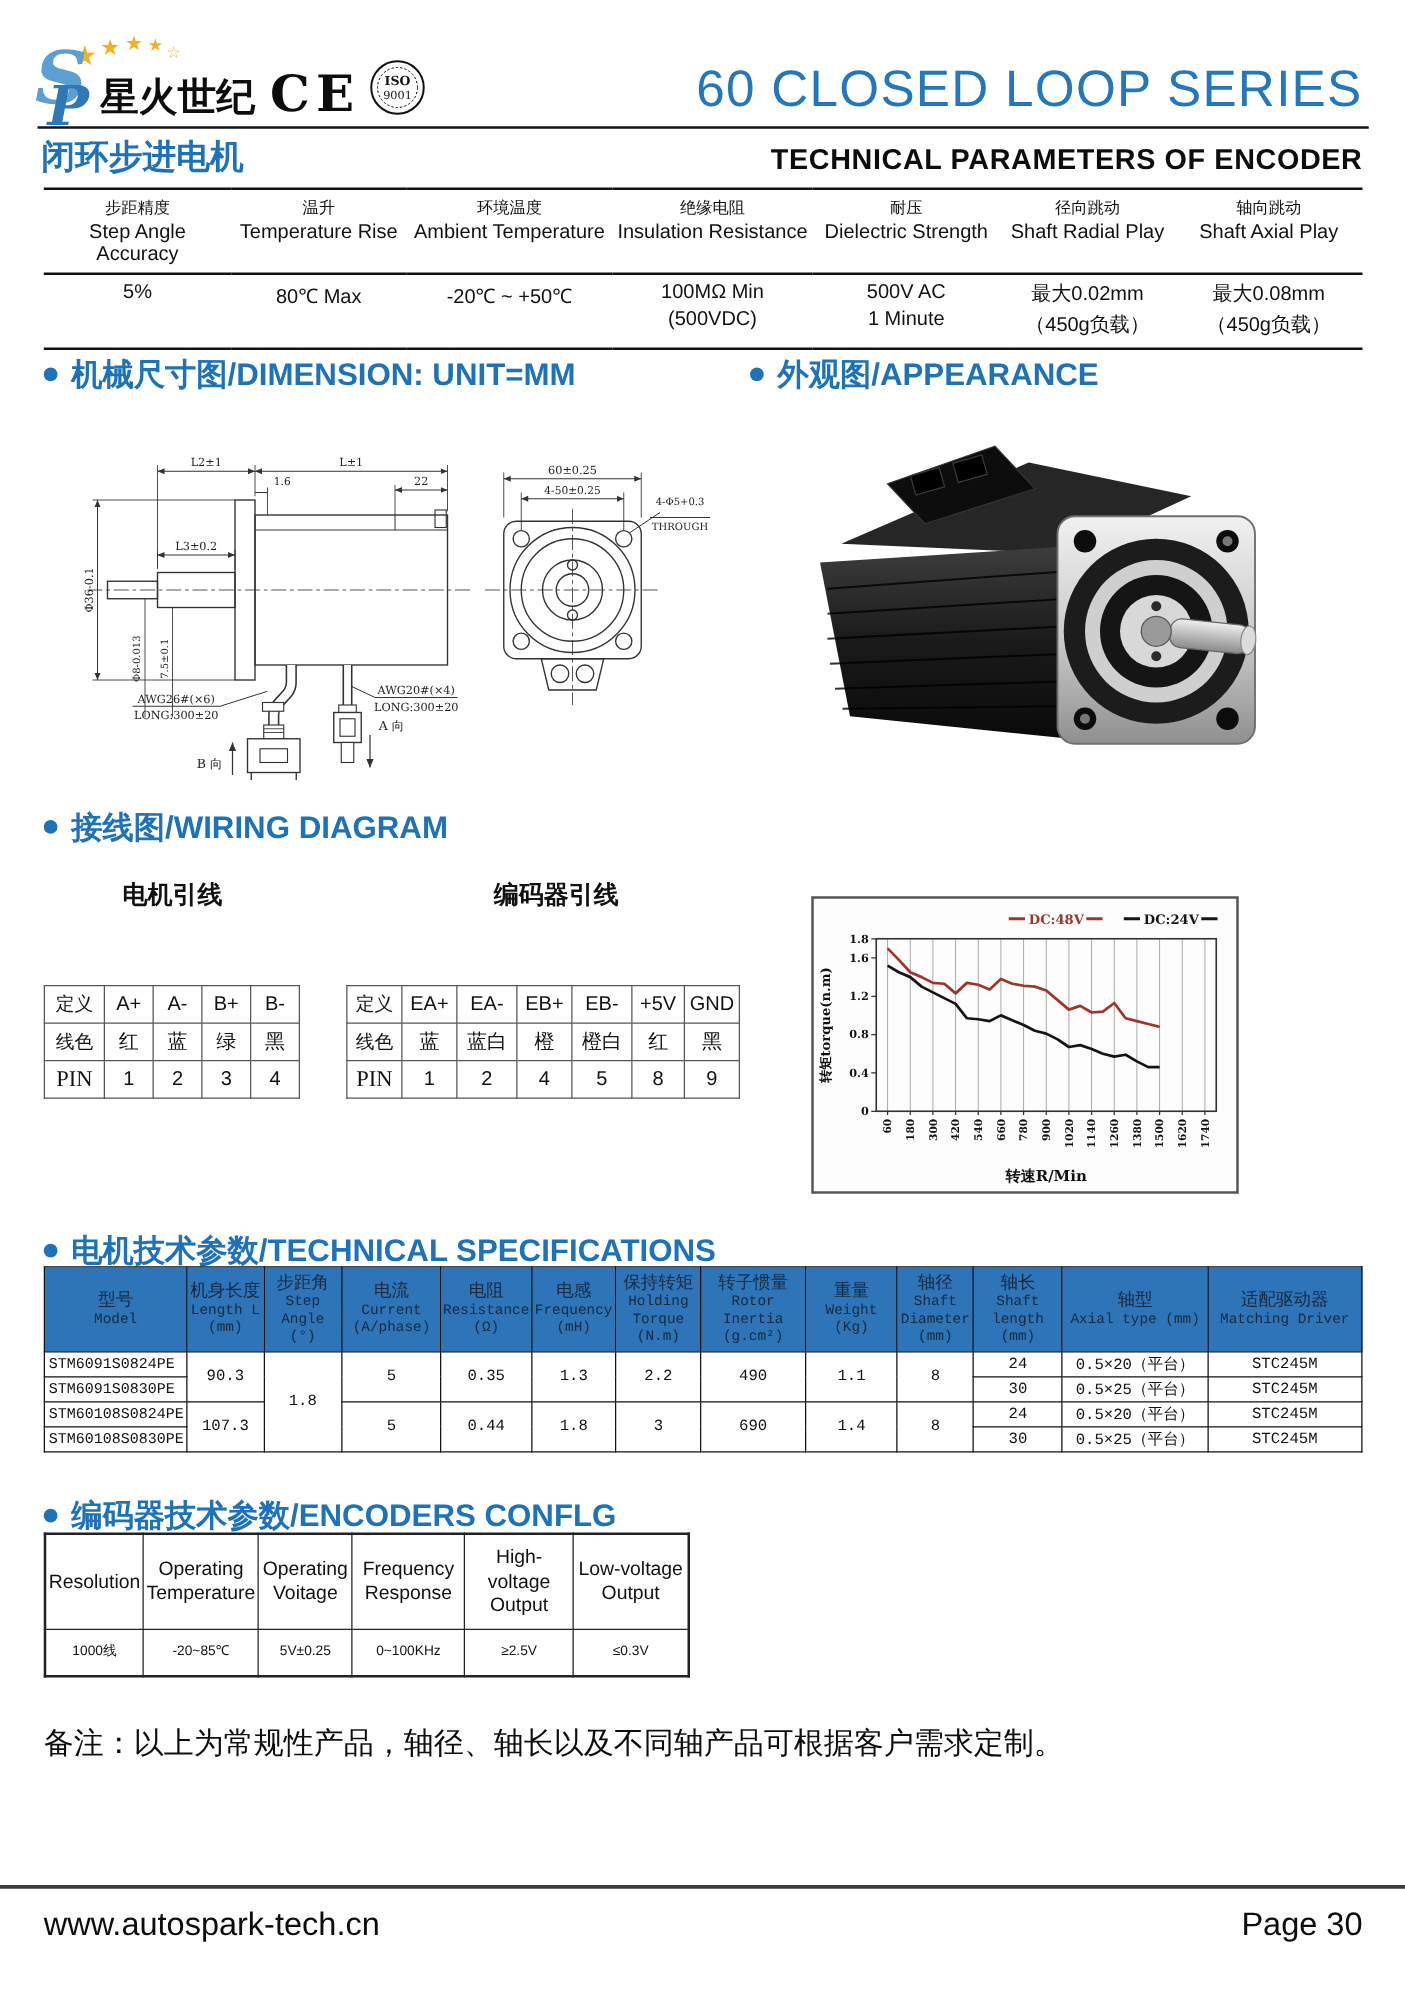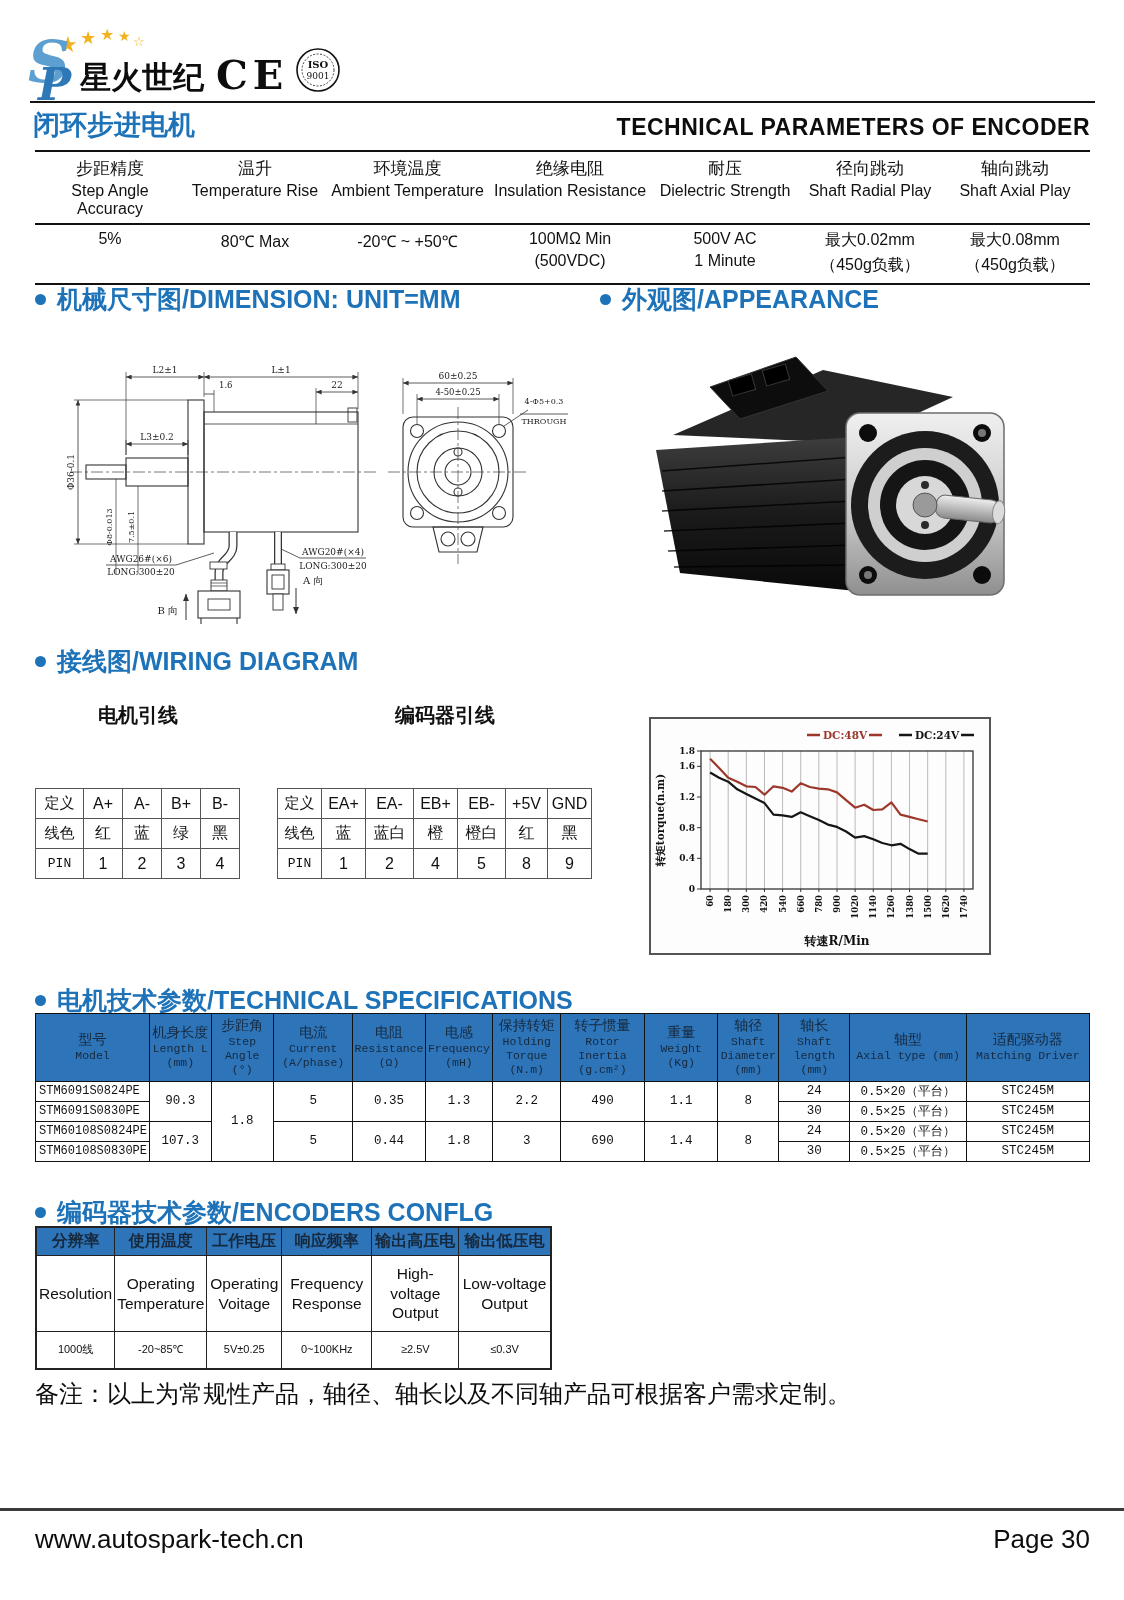--- a/index.html
+++ b/index.html
@@ -6,33 +6,33 @@
   #page{position:relative;width:1124px;height:1600px;background:#fff;overflow:hidden;}
   .abs{position:absolute;}
   
   .main-title{font-size:41px;font-weight:400;color:#2277bd;letter-spacing:1px;white-space:nowrap;}
   .hr1{background:#151515;height:2px;}
   .sub-cn{font-size:27px;font-weight:700;color:#1e73b8;}
   .sub-en{font-size:23px;font-weight:700;color:#0d0d0d;letter-spacing:.5px;}
   
   table.enc-params{width:1055px;border-collapse:collapse;text-align:center;border-top:2px solid #111;border-bottom:2px solid #111;}
   table.enc-params td{padding:1px 2px;vertical-align:top;}
-  tr.cnrow td{font-size:17px;padding-top:5px;}
+  tr.cnrow td{font-size:13px;padding-top:5px;}
   tr.enrow td{font-size:16px;border-bottom:2px solid #111;padding-bottom:5px;}
   tr.valrow td{font-size:16px;padding-top:5px;padding-bottom:7px;}
   .v2{margin-top:4px;}
   
   .section{display:flex;align-items:center;gap:11px;font-size:25px;font-weight:700;color:#1e73b8;white-space:nowrap;}
   .dot{width:11px;height:11px;border-radius:50%;background:#1e73b8;flex:0 0 auto;}
   
   .wire-title{font-size:20px;font-weight:700;color:#111;}
   table.wire{border-collapse:collapse;}
   table.wire td{border:1.6px solid #555;text-align:center;font-size:16px;height:29px;padding:0 2px;}
   table.wire td.lbl{font-size:15px;}
-  table.wire td.mono{font-family:Liberation Mono, monospace;font-size:13px;}
+  table.wire td.mono{font-family:Liberation Serif, serif;font-size:18px;}
   
   .chart-box{border:2px solid #555;background:#fdfdfd;}
   
   table.spec{border-collapse:collapse;width:1055px;border:1.5px solid #111;}
   table.spec th{background:#2e74b8;color:#16293f;border:1px solid #111;font-weight:400;font-size:14px;padding:3px 1px;vertical-align:middle;line-height:1.25;}
   table.spec th .he{font-family:"Liberation Mono",monospace;font-size:11.5px;font-weight:400;}
   table.spec td{border:1px solid #111;font-family:"Liberation Mono",monospace;font-size:12.5px;text-align:center;height:19px;padding:0 2px;}
   table.spec td.model{text-align:left;padding-left:3px;font-size:12px;white-space:nowrap;}
   
   table.econf{border-collapse:collapse;border:2px solid #222;}
@@ -59,20 +59,21 @@
     <text x="0" y="56" font-size="58" font-style="italic" font-weight="bold" fill="#5d9fd0">S</text>
     <text x="10" y="74" font-size="44" font-style="italic" font-weight="bold" fill="#2f78b8">P</text>
     <text x="52" y="62" font-size="31" font-weight="bold" fill="#0d0d0d" font-family="Liberation Sans,sans-serif">星火世纪</text>
     <text x="188" y="63" font-size="40" font-weight="bold" letter-spacing="5" fill="#0d0d0d" font-family="Liberation Sans,sans-serif">CE</text>
     <circle cx="290" cy="44" r="21" fill="none" stroke="#111" stroke-width="1.6"></circle>
     <circle cx="290" cy="44" r="16" fill="none" stroke="#111" stroke-width="0.8" stroke-dasharray="2 1.5"></circle>
     <text x="290" y="42" font-size="10" font-weight="bold" text-anchor="middle" fill="#111">ISO</text>
     <text x="290" y="53" font-size="9" text-anchor="middle" fill="#111">9001</text>
   </svg>
 
+  <div class="abs main-title" style="right:34px;top:48px">60 CLOSED LOOP SERIES</div>
 
   <div class="abs hr1" style="left:30px;top:101px;width:1065px"></div>
 
   <div class="abs sub-cn" style="left:33px;top:107px">闭环步进电机</div>
   <div class="abs sub-en" style="right:34px;top:114px">TECHNICAL PARAMETERS OF ENCODER</div>
 
   <table class="abs enc-params" style="left:35px;top:150px">
     <colgroup>
         <col style="width:150px">
         <col style="width:140px">
@@ -595,28 +596,20 @@
   <table class="abs econf" style="left:35px;top:1226px">
     <colgroup>
         <col style="width:77px">
         <col style="width:78px">
         <col style="width:75px">
         <col style="width:90px">
         <col style="width:87px">
         <col style="width:92px">
       </colgroup>
     <tbody>
-        <tr>
-      <th>分辨率</th>
-      <th>使用温度</th>
-      <th>工作电压</th>
-      <th>响应频率</th>
-      <th>输出高压电</th>
-      <th>输出低压电</th>
-    </tr>
     <tr style="height:76px">
       <td>Resolution</td>
       <td>Operating Temperature</td>
       <td>Operating Voitage</td>
       <td>Frequency Response</td>
       <td>High-voltage Output</td>
       <td>Low-voltage Output</td>
     </tr>
     <tr class="vals">
       <td>1000线</td>

